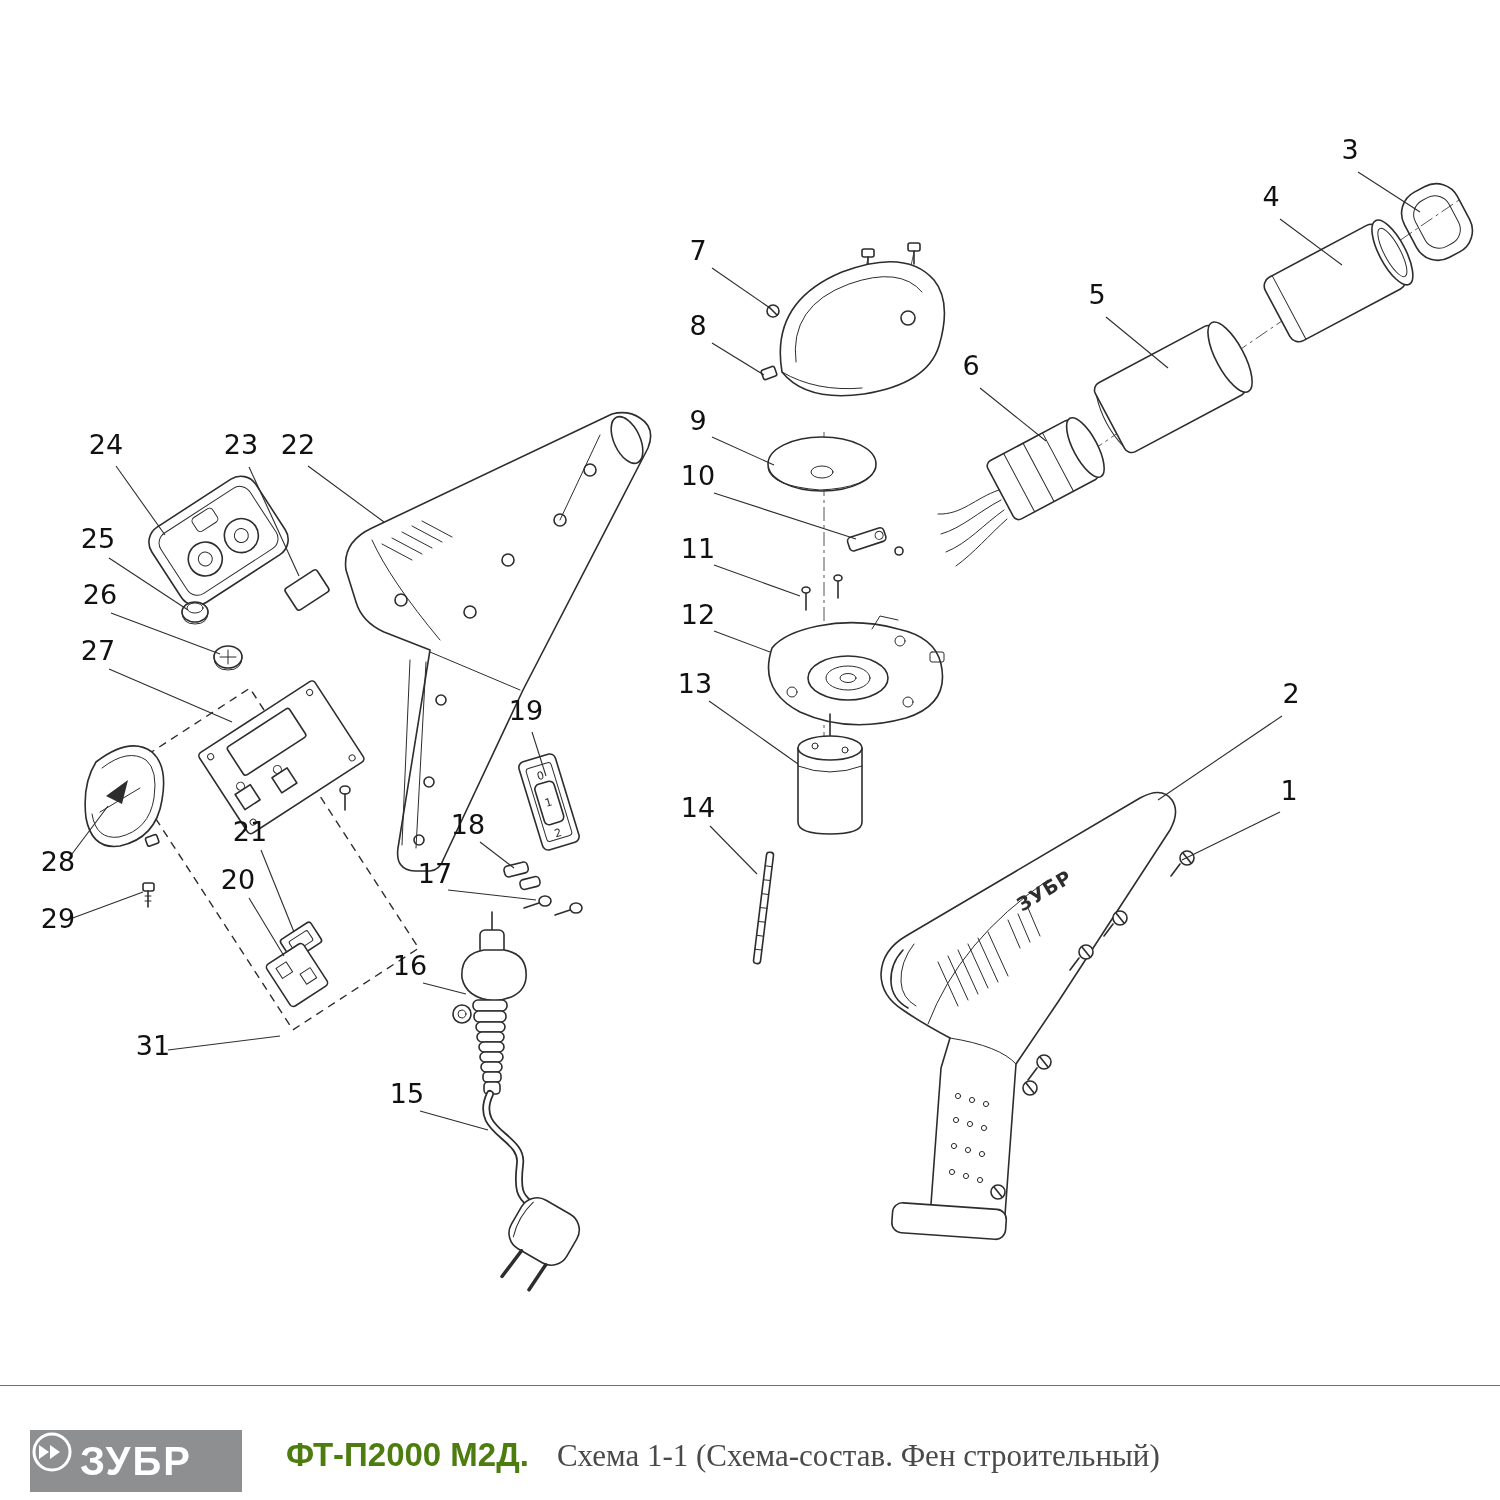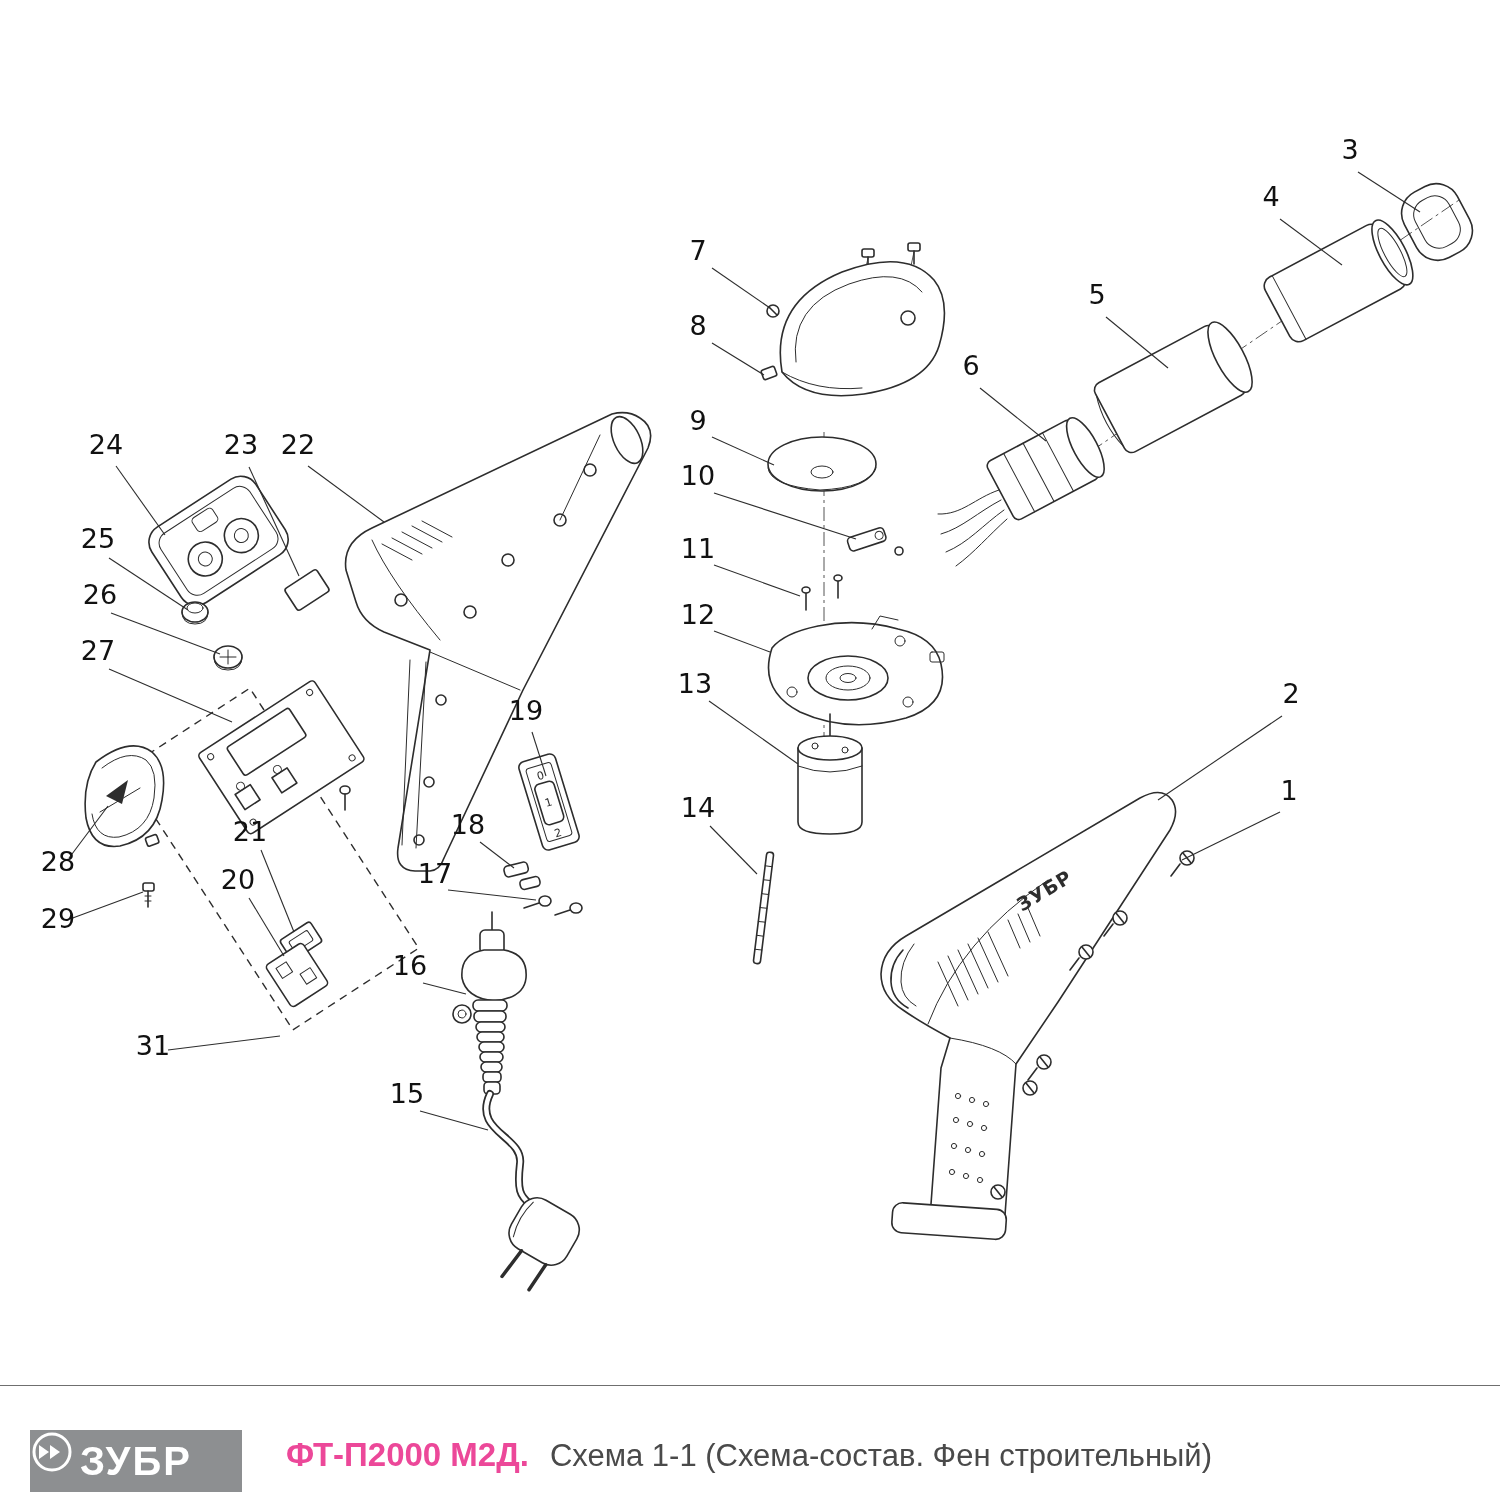--- a/index.html
+++ b/index.html
@@ -14,22 +14,22 @@
   .leader{stroke:#2d2d2d;stroke-width:1.1;}
   .callout-num{font:27px "DejaVu Sans",sans-serif;fill:#111;text-anchor:middle;}
   .switch-label{font:11px "DejaVu Sans",sans-serif;fill:#2d2d2d;}
   .tool-brand{font:bold 19px "DejaVu Sans",sans-serif;fill:#2d2d2d;letter-spacing:1px;}
   .footer{position:absolute;left:0;top:1385px;width:1500px;height:115px;border-top:1.5px solid #6f6f6f;}
   .logo{position:absolute;left:30px;top:44px;width:212px;height:62px;background:#8d8f91;
         display:flex;align-items:center;justify-content:center;gap:10px;}
   .brand-text{color:#fff;font-weight:bold;font-size:40px;letter-spacing:2px;
         font-family:"Liberation Sans",sans-serif;}
   .caption{position:absolute;left:286px;top:50px;white-space:nowrap;}
-  .model{font-weight:bold;font-size:33px;color:#ec4899;}
-  .subtitle{font-size:31px;color:#4a4a4a;margin-left:21px;}
+  .model{font-weight:bold;font-size:33px;color:#4d7c0f;}
+  .subtitle{font-size:31px;color:#4a4a4a;margin-left:28px;font-family:Liberation Serif, serif;}
 </style>
 </head>
 <body>
 
 <div class="page">
 
 <svg width="1500" height="1385" viewBox="0 0 1500 1385">
 
   <line class="dashdot" x1="1008" y1="508" x2="1462" y2="198"></line>
   <line class="dashdot" x1="824" y1="432" x2="824" y2="752"></line>

